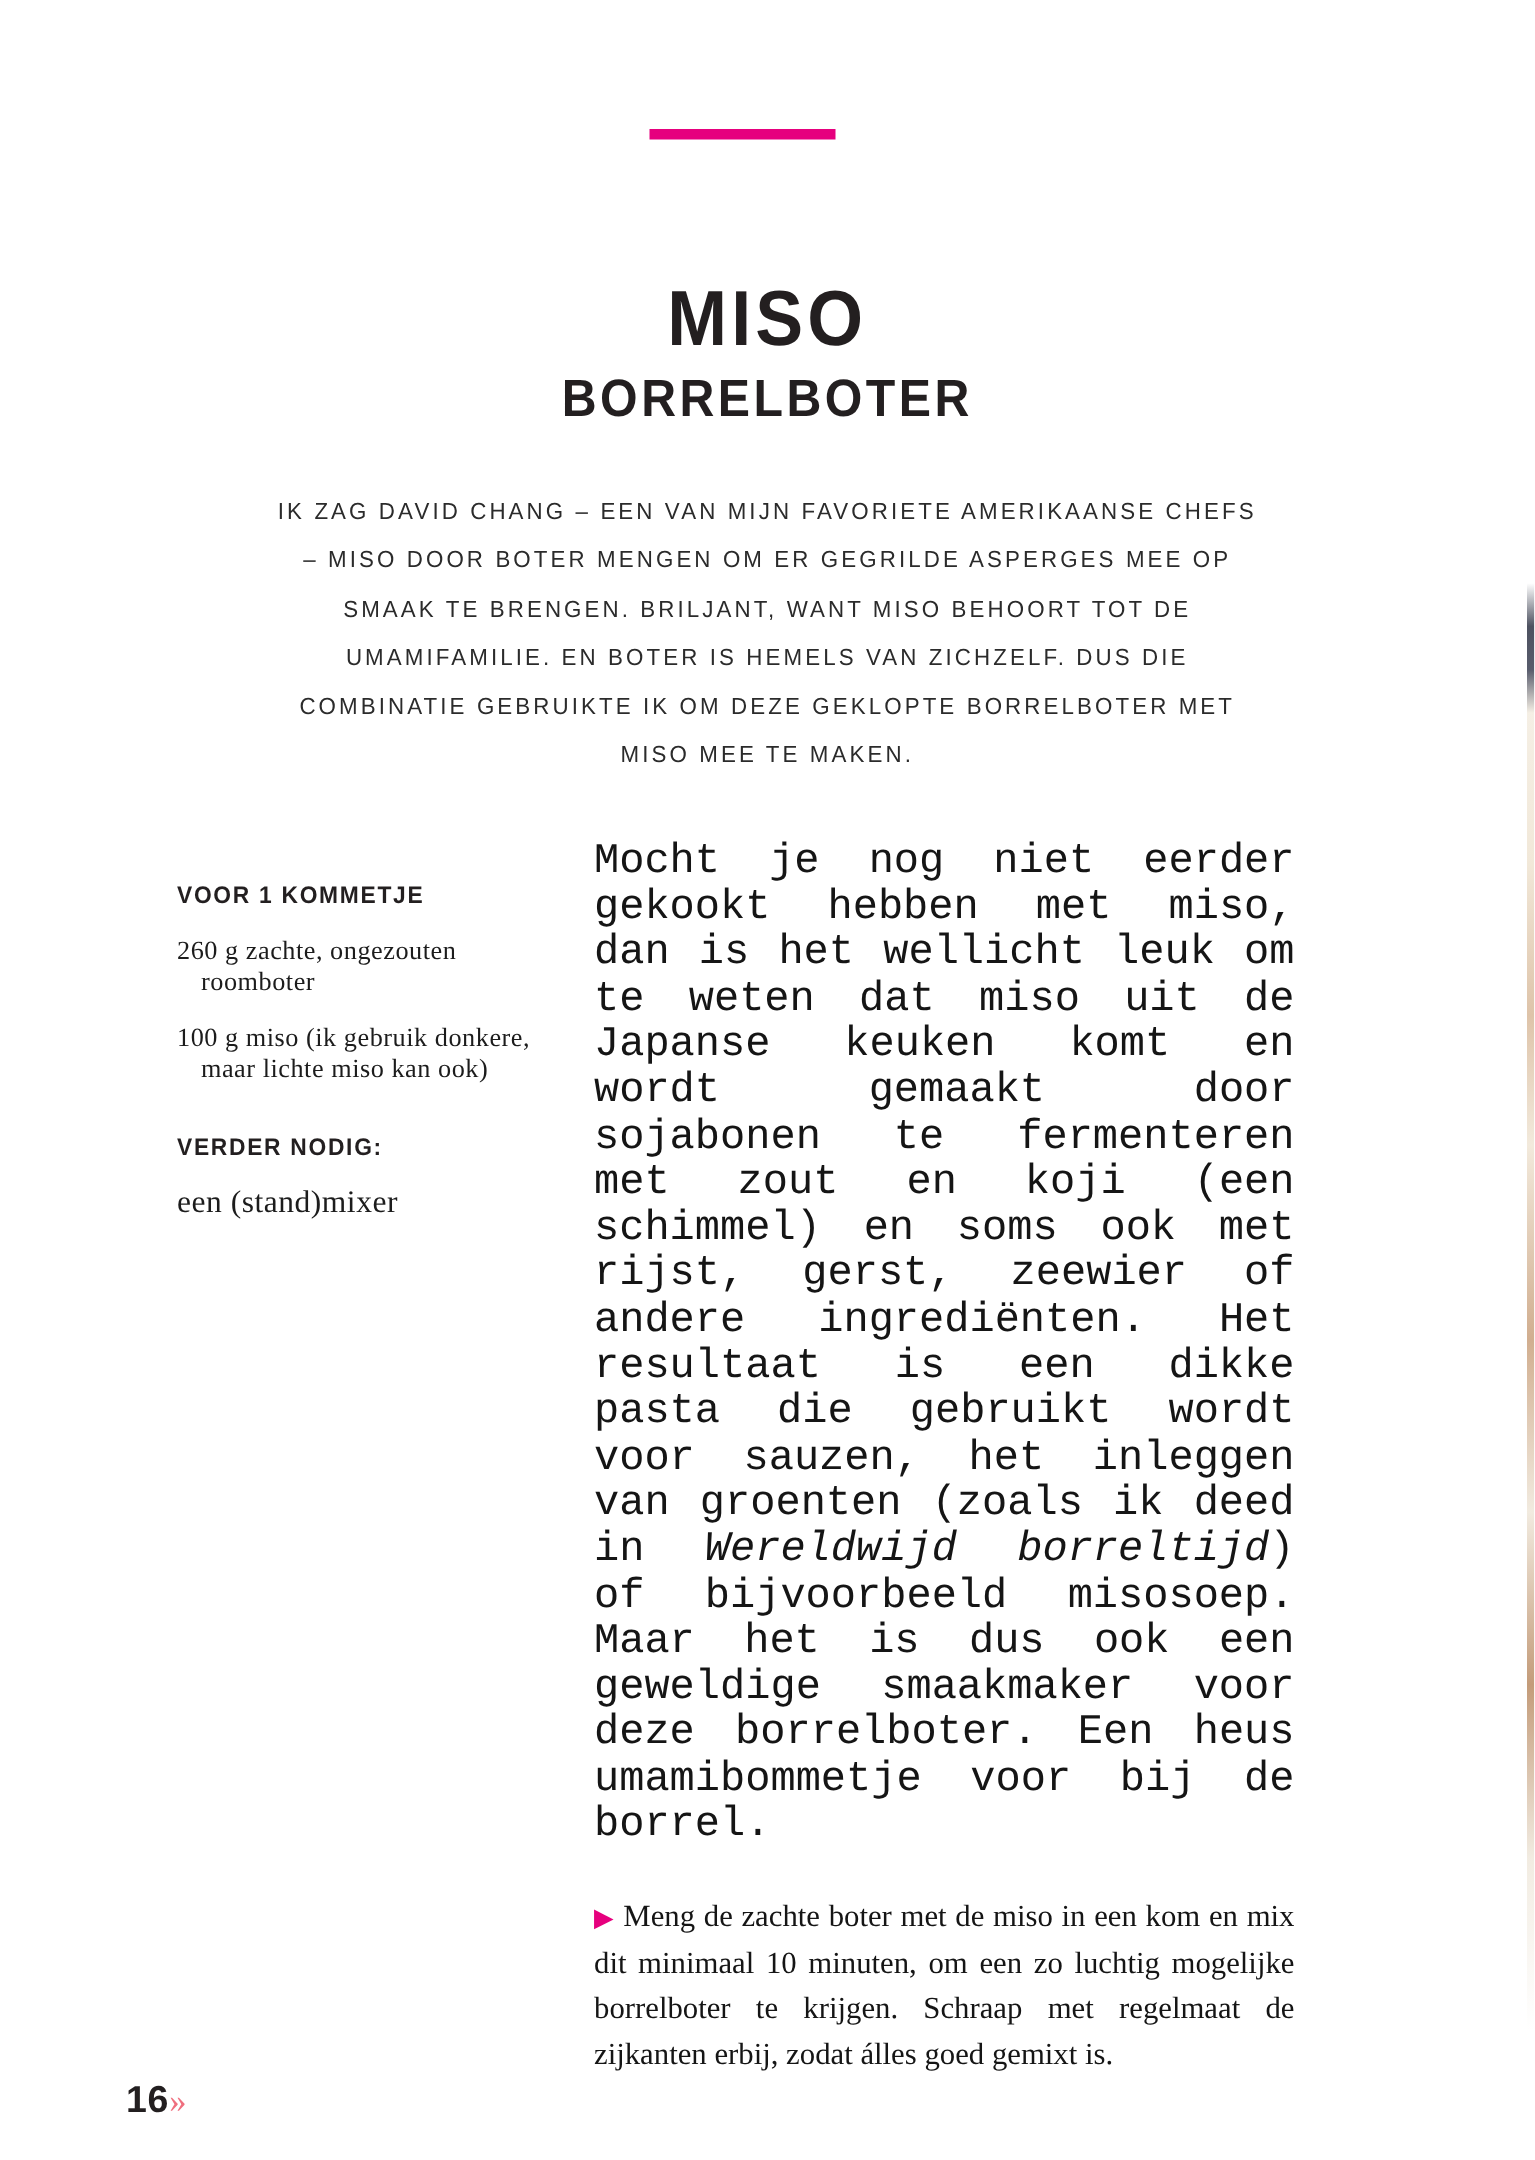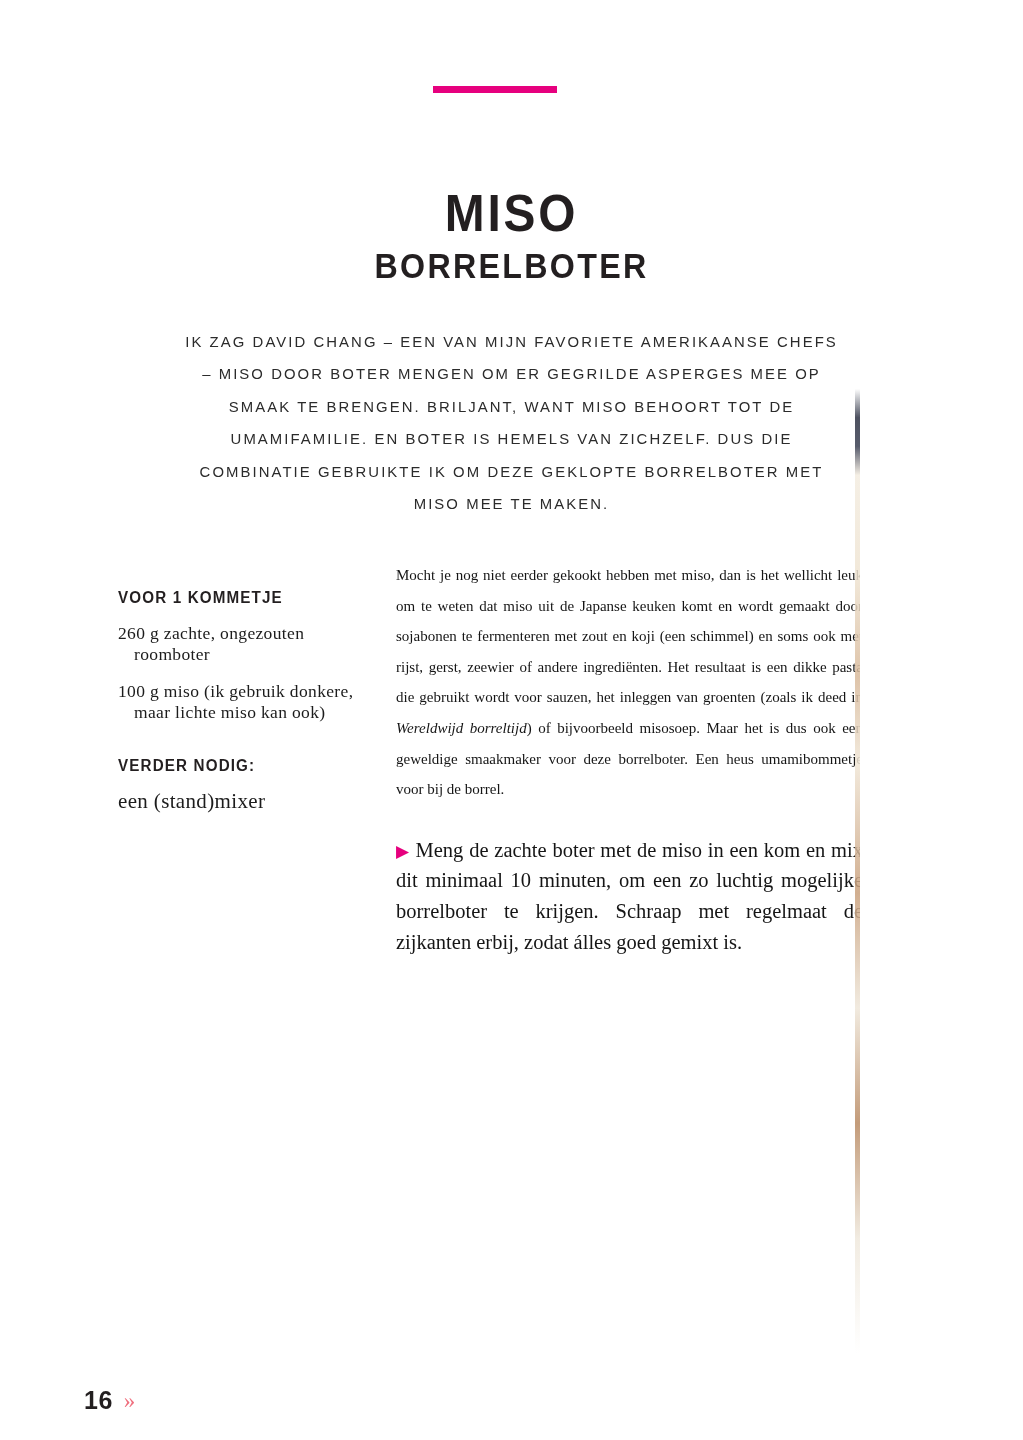--- a/index.html
+++ b/index.html
@@ -2,21 +2,21 @@
 <html><head>
 <meta charset="utf-8">
 <style>
   html, body {
     margin: 0;
     padding: 0;
     background: #ffffff;
   }
   .page {
     position: relative;
-    width: 860px;
+    width: 1023px;
     height: 1440px;
     background: #ffffff;
     overflow: hidden;
     font-family: "Liberation Serif", "DejaVu Serif", serif;
     color: #1c1c1c;
     border-radius: 28px;
   }
 
   
   .top-rule {
@@ -112,22 +112,22 @@
   }
 
   
   .main-col {
     position: absolute;
     left: 396px;
     top: 560px;
     width: 467px;
   }
   .body-par {
-    font-family: Liberation Serif, serif;
-    font-size: 15px;
+    font-family: Liberation Mono, monospace;
+    font-size: 28px;
     line-height: 30.6px;
     color: #151515;
     text-align: justify;
     margin: 0;
   }
   .body-par em { font-style: italic; }
   .step {
     font-family: "Liberation Serif", "DejaVu Serif", serif;
     font-size: 20.5px;
     line-height: 30.6px;
@@ -142,21 +142,20 @@
     letter-spacing: 0;
   }
 
   
   .folio {
     position: absolute;
     left: 84px;
     top: 1388px;
     display: flex;
     align-items: center;
-    gap: 11px;
     justify-content: center;
   }
   .folio-num {
     font-family: "Liberation Sans Narrow", "Liberation Sans", "DejaVu Sans", sans-serif;
     font-weight: 700;
     font-size: 25px;
     line-height: 25px;
     color: #231f20;
     letter-spacing: 0.5px;
   }

